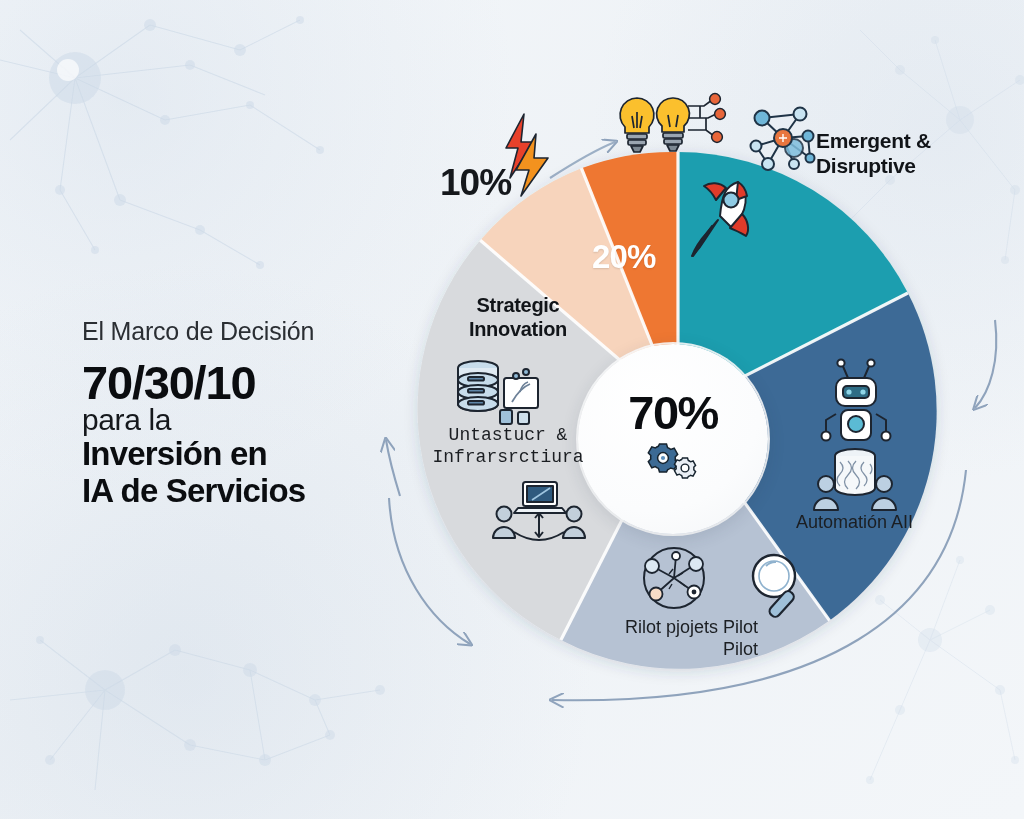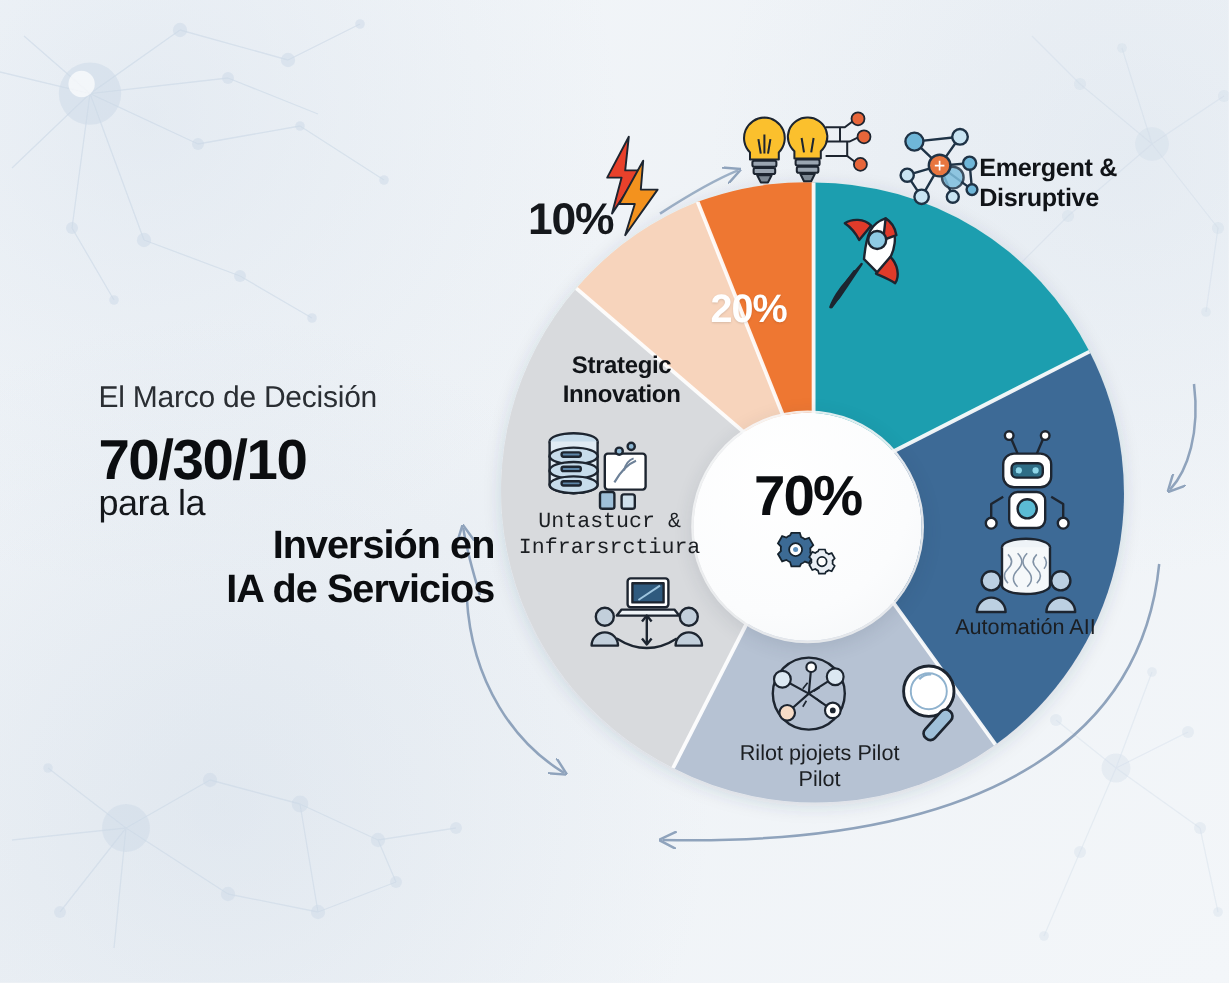--- a/index.html
+++ b/index.html
@@ -37,21 +37,21 @@
   #title-ratio{
     font-size:47px; font-weight:700; letter-spacing:-1.2px;
     line-height:1.06; margin-top:12px; color:#0b0d10;
   }
   #title-para{
     font-size:30px; font-weight:400; letter-spacing:-.4px;
     line-height:1.02; color:#15181c; margin-top:-2px;
   }
   #title-main1,#title-main2{
     font-size:33px; font-weight:700; letter-spacing:-.8px;
-    line-height:1.12; color:#0b0d10;text-align:right;
+    line-height:1.12; color:#0b0d10;
   }
 
   
   #donut-wrap{
     position:absolute; left:414px; top:146px;
     width:528px; height:528px;
   }
   #donut-svg{ display:block; width:528px; height:528px; overflow:visible; }
 
   
@@ -86,21 +86,21 @@
     line-height:1.22;
     font-family:Liberation Mono, monospace;
   }
   #label-promo{
     position:absolute; left:476px; top:546px; width:150px;
     font-size:18px; font-weight:400; color:#1b1e22; text-align:center;
     line-height:1.22;
   }
   #label-pilot{
     position:absolute; left:608px; top:617px; width:150px;
-    font-size:18px; font-weight:400; color:#1b1e22; text-align:center;
+    font-size:18px; font-weight:400; color:#1b1e22; text-align:right;
     line-height:1.22;
   }
   #label-automation{
     position:absolute; left:796px; top:512px; width:138px;
     font-size:18px; font-weight:400; color:#1b1e22; text-align:left;
     line-height:1.22;
   }
 
   
   #center-hub{

